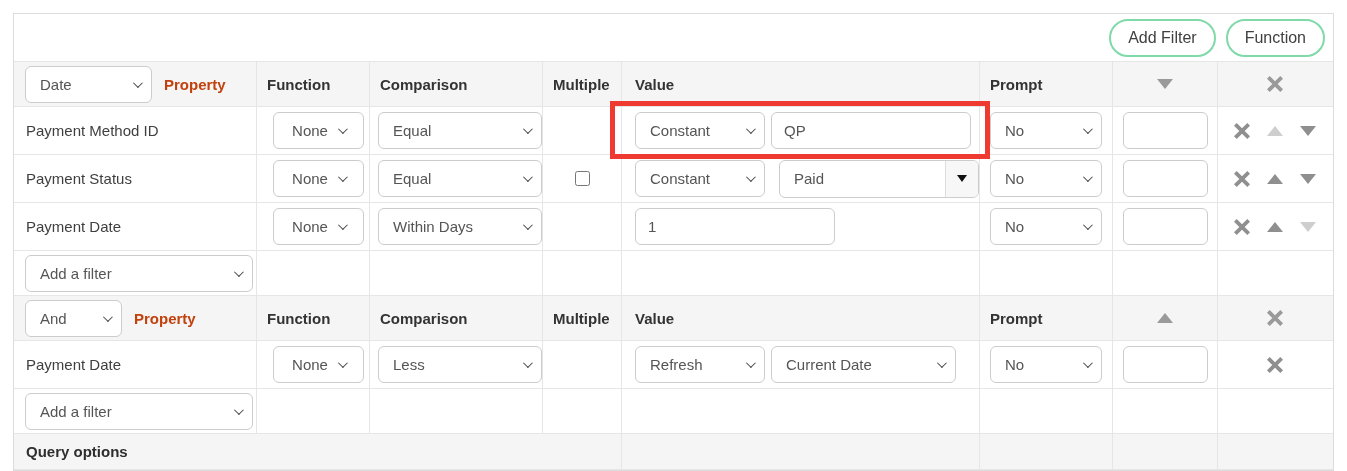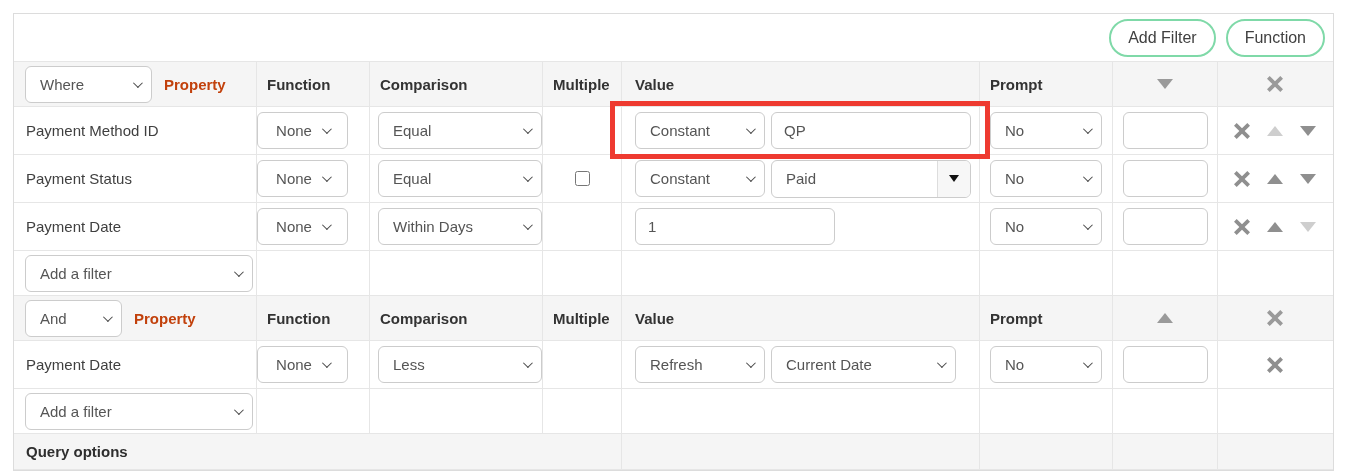--- a/index.html
+++ b/index.html
@@ -50,40 +50,40 @@
     display: inline-flex; align-items: center; justify-content: space-between;
     padding: 0 11px 0 14px; color: #555; font-weight: 400; cursor: pointer;
     flex: none;
   }
   .chev {
     width: 7px; height: 7px; border-right: 1.6px solid #4a4a4a; border-bottom: 1.6px solid #4a4a4a;
     transform: rotate(45deg) translateY(-2px); margin-left: 8px; flex: none;
   }
   .sel-where { width: 127px; margin-left: 11px; }
   .sel-and   { width: 97px;  margin-left: 11px; }
-  .sel-func  { width: 91px;  margin-left: 0; justify-content: center; gap: 2px; padding: 0 8px; }
+  .sel-func  { width: 91px;  margin-left: 16px; justify-content: center; gap: 2px; padding: 0 8px; }
   .sel-comp  { width: 164px; margin-left: 8px; }
   .sel-val   { width: 130px; margin-left: 13px; }
   .sel-val2  { width: 185px; margin-left: 6px; }
   .sel-prompt{ width: 112px; margin-left: 10px; }
   .sel-add   { width: 228px; margin-left: 11px; }
   .hdr-label { margin-left: 12px; font-weight: 700; color: #c2410c; }
 
   
   .txt {
     border: 1px solid #ccc; border-radius: 6px; height: 37px; padding: 0 12px;
     font-size: 15px; color: #555; font-family: inherit; outline: none; background: #fff;
   }
   .txt-value { width: 200px; margin-left: 6px; }
   .txt-value-solo { width: 200px; margin-left: 13px; }
   .txt-order { width: 85px; margin: 0 auto; }
 
   
   .combo {
-    margin-left: 6px; width: 200px; height: 38px; border: 1px solid #ccc; border-radius: 6px;
+    margin-left: 14px; width: 200px; height: 38px; border: 1px solid #ccc; border-radius: 6px;
     display: flex; align-items: stretch; overflow: hidden; background: #fff; cursor: pointer; flex:none;
   }
   .combo-text { flex: 1; display: flex; align-items: center; padding-left: 14px; color: #555; }
   .combo-btn {
     width: 33px; background: #f7f7f7; border-left: 1px solid #ddd;
     display: flex; align-items: center; justify-content: center;
   }
   .tri-sm-down { width:0; height:0; border-left:5px solid transparent; border-right:5px solid transparent; border-top:7px solid #111; }
 
   
@@ -119,21 +119,21 @@
   <div class="table">
 
     <div class="toolbar">
       <button class="pill">Add Filter</button>
       <button class="pill">Function</button>
     </div>
 
     <div class="grid-row hdr">
       <div class="c">
         <div class="sel sel-where">
-          <span>Where</span>
+          <span>Date</span>
           <span class="chev"></span>
         </div>
         <span class="hdr-label">Property</span>
       </div>
       <div class="c pad10">Function</div>
       <div class="c pad10">Comparison</div>
       <div class="c pad10">Multiple</div>
       <div class="c pad13">Value</div>
       <div class="c pad10">Prompt</div>
       <div class="c center">

